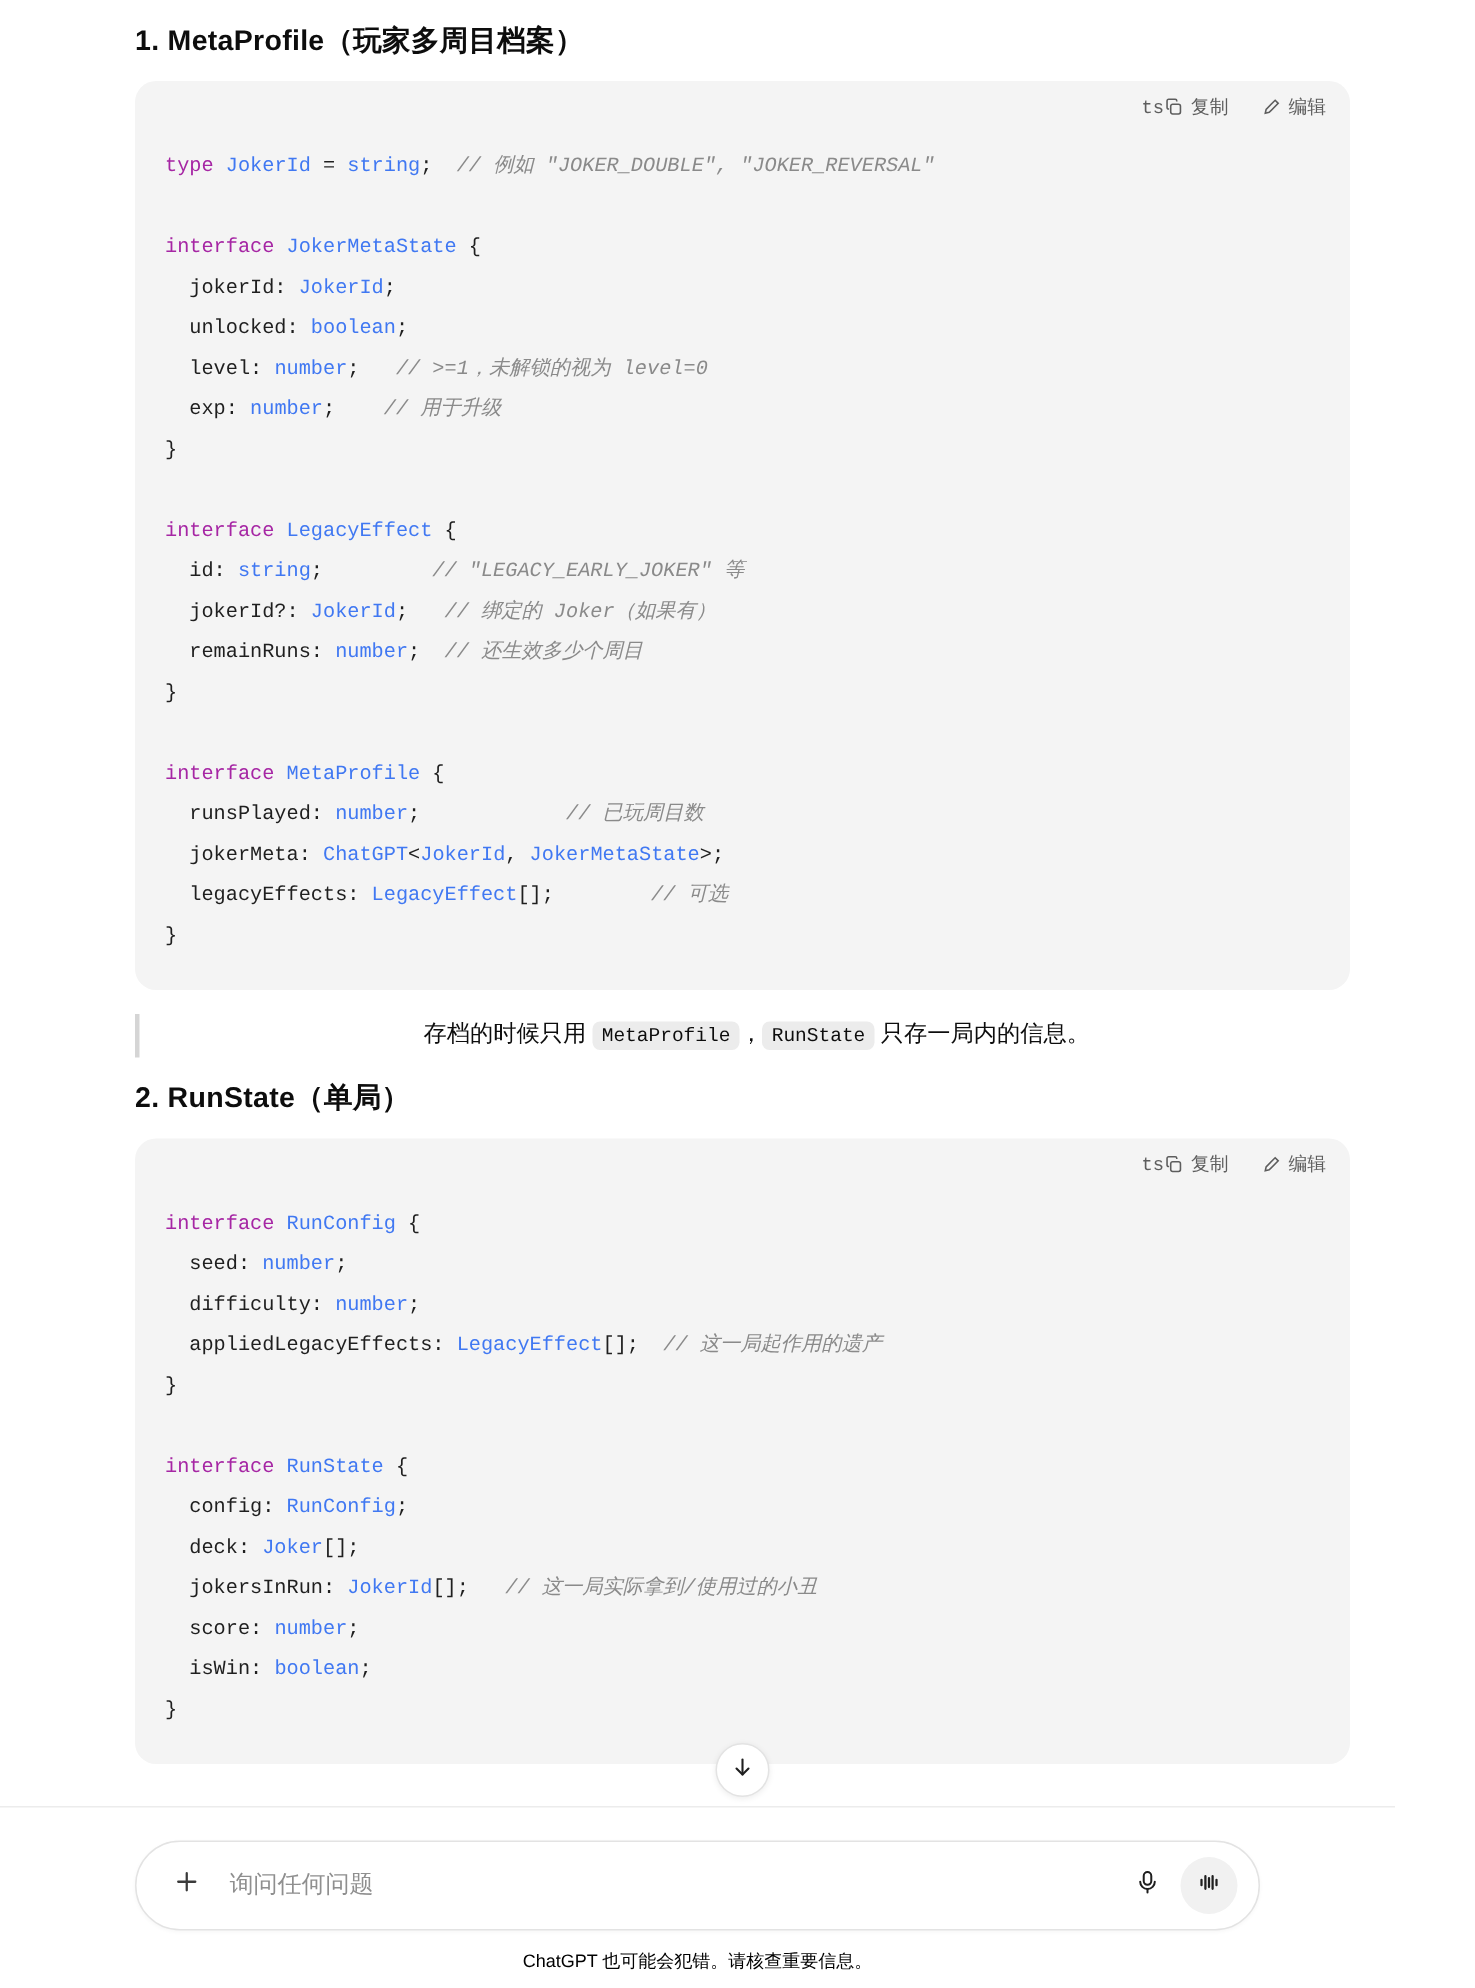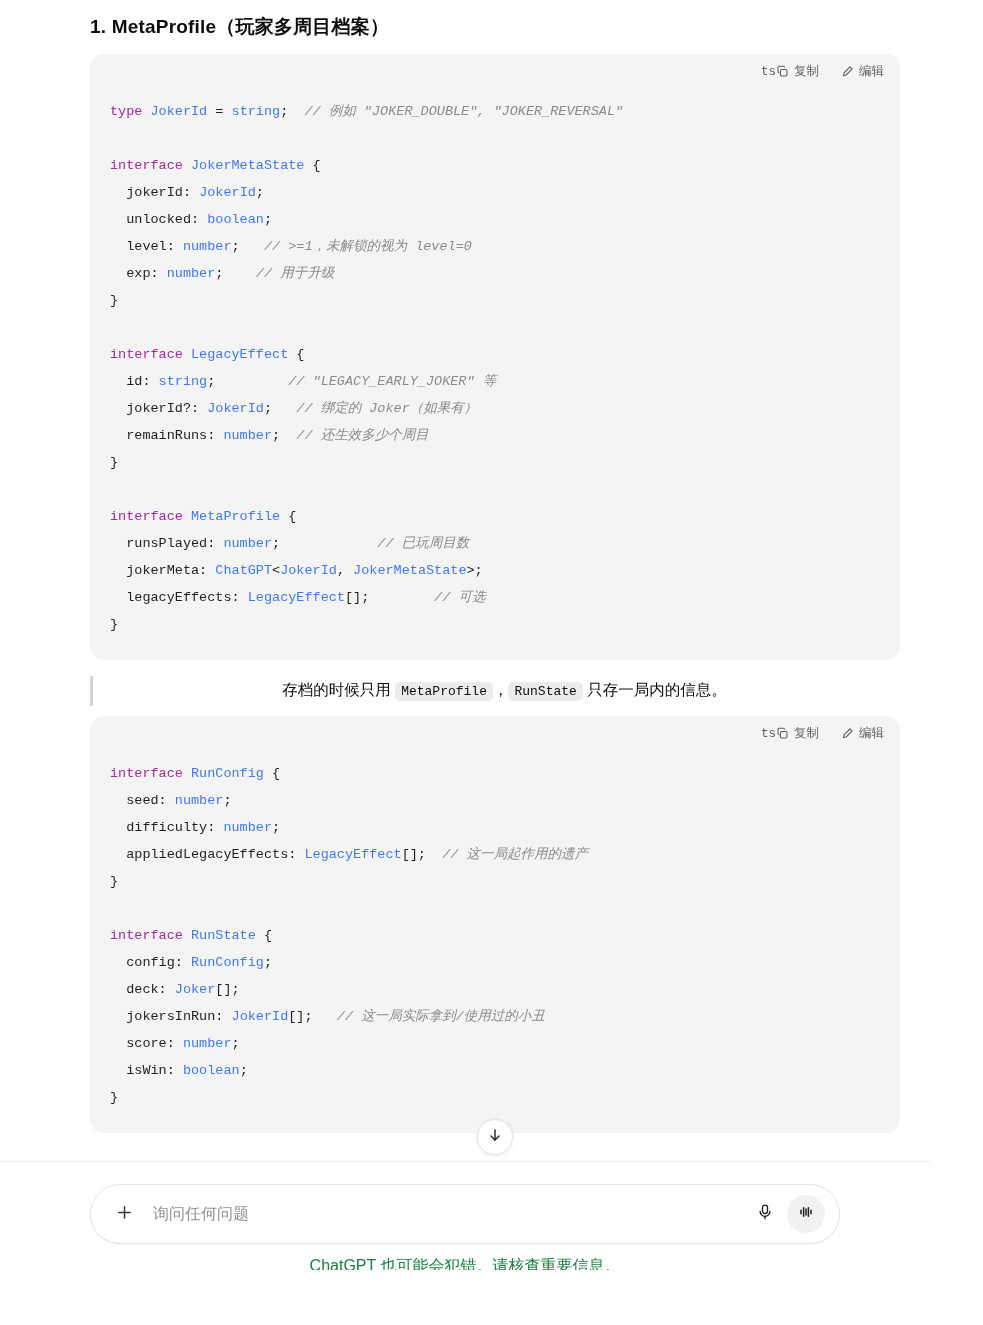--- a/index.html
+++ b/index.html
@@ -168,22 +168,22 @@
     border-radius: 50%;
     background: #f1f1f1;
     display: flex;
     align-items: center;
     justify-content: center;
     cursor: pointer;
     flex: 0 0 auto;
   }
   .footer-note {
     text-align: center;
-    font-size: 16px;
-    color: #15803d;
+    font-size: 12px;
+    color: #000000;
     margin-top: 12px;
     overflow: hidden;
     height: 14px;
   }
 </style>
 </head>
 <body>
 
 <div class="page">
   <div class="content">
@@ -232,20 +232,21 @@
 <span class="pl">  runsPlayed: </span><span class="ty">number</span><span class="pl">;            </span><span class="cm">// 已玩周目数</span>
 <span class="pl">  jokerMeta: </span><span class="ty">ChatGPT</span><span class="pl">&lt;</span><span class="ty">JokerId</span><span class="pl">, </span><span class="ty">JokerMetaState</span><span class="pl">&gt;;</span>
 <span class="pl">  legacyEffects: </span><span class="ty">LegacyEffect</span><span class="pl">[];        </span><span class="cm">// 可选</span>
 <span class="pl">}</span></pre>
     </div>
 
     <blockquote class="note">
       <span>存档的时候只用 </span><code>MetaProfile</code><span>，</span><code>RunState</code><span> 只存一局内的信息。</span>
     </blockquote>
 
+    <h2 class="section-title">2. RunState（单局）</h2>
 
     <div class="code-block">
       <div class="code-header">
         <span class="code-lang">ts</span>
         <div class="code-actions">
           <div class="code-action">
             <span>
               <svg width="13" height="13" viewBox="0 0 16 16" fill="none" stroke="#5d5d5d" stroke-width="1.3">
                 <rect x="5.5" y="5.5" width="8" height="8" rx="1.6"></rect>
                 <path d="M10.5 3.2V2.8A1.3 1.3 0 0 0 9.2 1.5H3.8A1.3 1.3 0 0 0 2.5 2.8v5.4A1.3 1.3 0 0 0 3.8 9.5h.4"></path>

